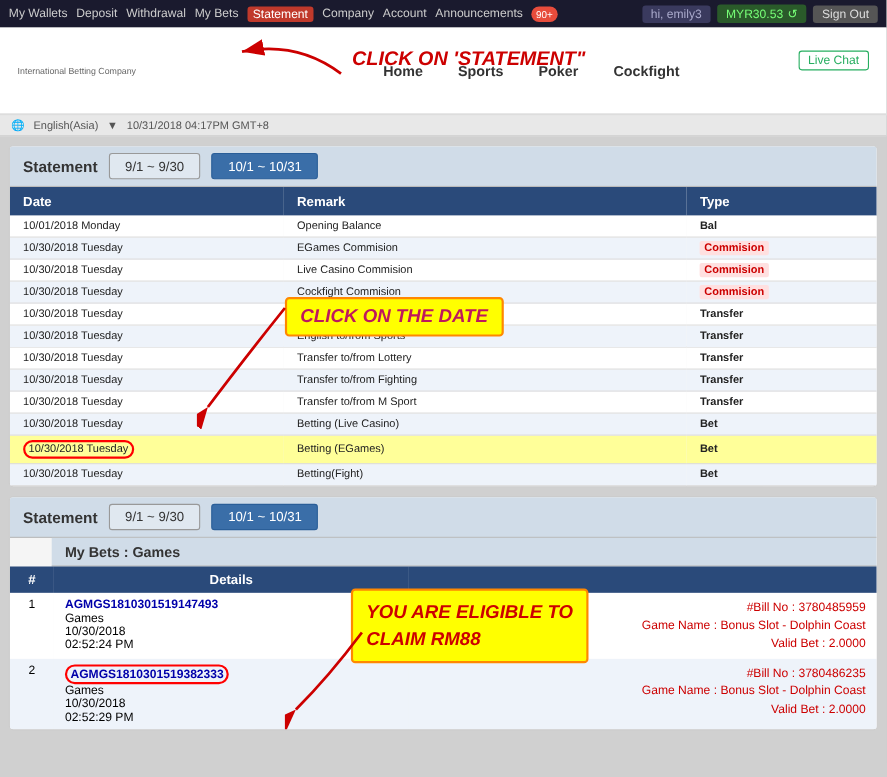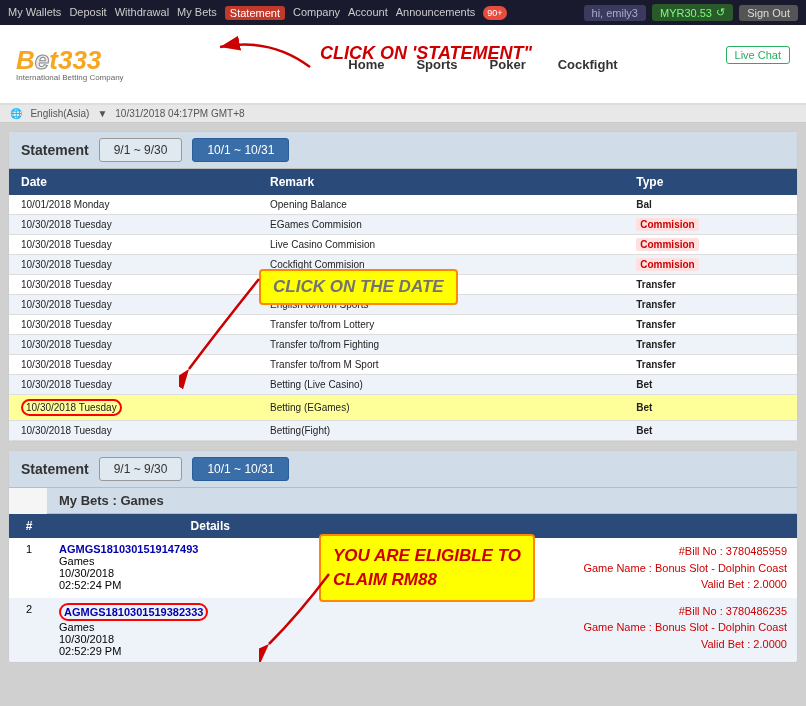--- a/index.html
+++ b/index.html
@@ -146,23 +146,20 @@
       <span>MYR30.53</span>
       <span style="cursor:pointer;">↺</span>
     </span>
     <button class="sign-out-btn">Sign Out</button>
   </div>
 </div>
 
 <div class="header top-arrow-area" style="position:relative; min-height:80px;">
   <div class="logo-area">
     <div>
-      <div style="font-size:26px; font-weight:bold; color:#f5a623; font-style:italic; font-family:'Arial Black',Arial; line-height:1;">
-        <span style="color:#f5a623;">B</span><span style="color:#e8e8e8; -webkit-text-stroke:1px #888;">e</span><span style="color:#f5a623;">t</span><span style="color:#f5a623;">333</span>
-      </div>
       <div style="font-size:8px; color:#666;">International Betting Company</div>
     </div>
   </div>
   <nav class="main-nav">
     <a>Home</a>
     <a>Sports</a>
     <a>Poker</a>
     <a>Cockfight</a>
   </nav>
 
@@ -259,21 +256,21 @@
           <td class="type-cell type-bet">Bet</td>
         </tr>
         <tr>
           <td>10/30/2018 Tuesday</td>
           <td>Betting(Fight)</td>
           <td class="type-cell type-bet">Bet</td>
         </tr>
       </tbody>
     </table>
 
-    <div style="position:absolute; left:250px; top:100px; background:#ffff00; border:2px solid #ff8800; padding:6px 12px; font-size:17px; font-weight:bold; color:#737373; font-style:italic; font-family:'Arial Black',Arial; z-index:10; border-radius:4px;">CLICK ON THE DATE</div>
+    <div style="position:absolute; left:250px; top:100px; background:#ffff00; border:2px solid #ff8800; padding:6px 12px; font-size:17px; font-weight:bold; color:#be185d; font-style:italic; font-family:'Arial Black',Arial; z-index:10; border-radius:4px;">CLICK ON THE DATE</div>
 
     <svg style="position:absolute; left:170px; top:100px; z-index:11;" width="100" height="120">
       <defs>
         <marker id="arrow2" markerWidth="8" markerHeight="6" refX="0" refY="3" orient="auto">
           <polygon points="8 0, 0 3, 8 6" fill="#c00"></polygon>
         </marker>
       </defs>
       <path d="M80,10 Q40,60 10,100" stroke="#c00" stroke-width="2.5" fill="none" marker-end="url(#arrow2)"></path>
     </svg>
   </div>

